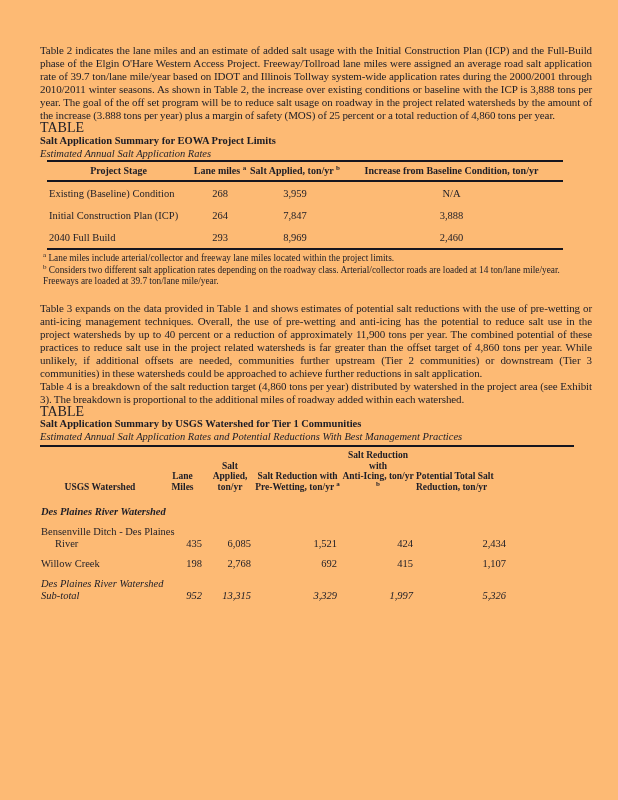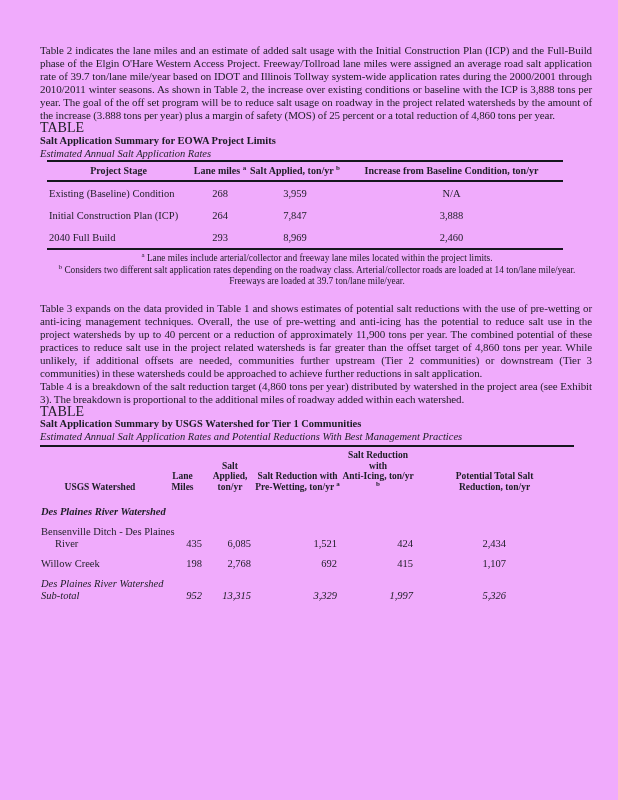--- a/index.html
+++ b/index.html
@@ -7,21 +7,21 @@
     width:618px; height:800px;
     font-family:"Liberation Serif", serif;
     color:#1d1d26;
     overflow:hidden;
   }
   .page {
     position:relative;
     width:618px; height:800px;
     padding:44px 26px 0 40px;
     box-sizing:border-box;
-    background:#f0abfc;
+    background:#fdba74;
   }
   p.body {
     width:552px;
     font-size:11px;
     line-height:13px;
     text-align:justify;
     letter-spacing:-0.1px;
     margin:0;
     word-spacing:-0.2px;
   }
@@ -57,21 +57,21 @@
     padding-top:2px;
   }
   .t1 .c1 { width:143px; }
   .t1 .c2 { width:60px; }
   .t1 .c3 { width:90px; }
   .t1 .c4 { width:223px; }
   .t1 td.stage { text-align:left; padding-left:2px; white-space:nowrap; }
   sup { font-size:7px; line-height:0; }
 
   .fns { margin:3px 0 14px 3px; width:548px; }
-  .fn  { font-size:9.3px; line-height:11.4px; text-align:center; }
+  .fn  { font-size:9.3px; line-height:11.4px; text-align:left; }
 
   
   table.t2 {
     width:533px;
     border-collapse:collapse;
     table-layout:fixed;
     margin-top:1px;
   }
   .t2 th {
     border-top:2px solid #16161f;
@@ -80,21 +80,21 @@
     vertical-align:bottom;
     text-align:center;
     padding:3px 0 5px 0;
   }
   .t2 .k1 { width:120px; }
   .t2 .k2 { width:45px; }
   .t2 .k3 { width:50px; }
   .t2 .k4 { width:85px; }
   .t2 .k5 { width:76px; }
   .t2 .k6 { width:157px; }
-  .t2 th.k6 { text-align:center; padding-right:1px; }
+  .t2 th.k6 { text-align:left; padding-right:1px; }
   .t2 td {
     font-size:10.5px;
     vertical-align:bottom;
     padding-top:7px;
     line-height:12px;
   }
   .t2 td.label { text-align:left; white-space:nowrap; }
   .t2 td.num   { text-align:right; }
   .t2 td.n2 { padding-right:3px; }
   .t2 td.n3 { padding-right:4px; }

